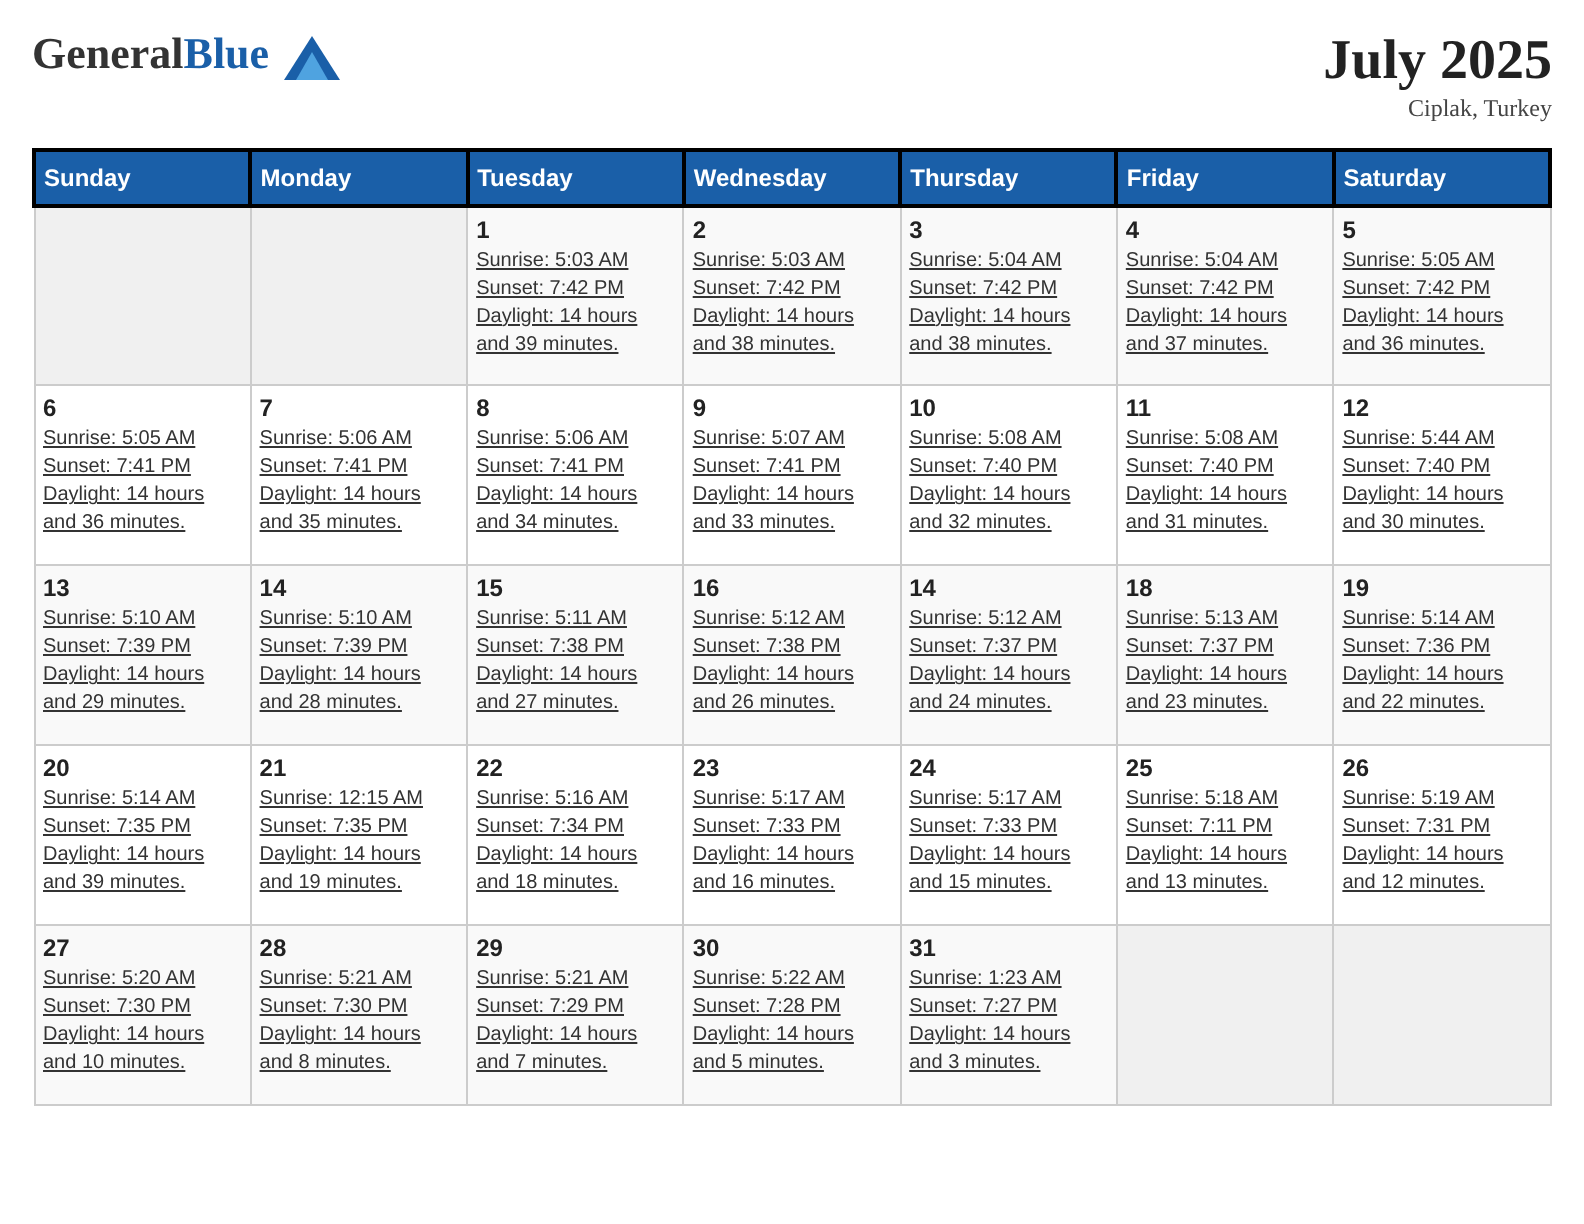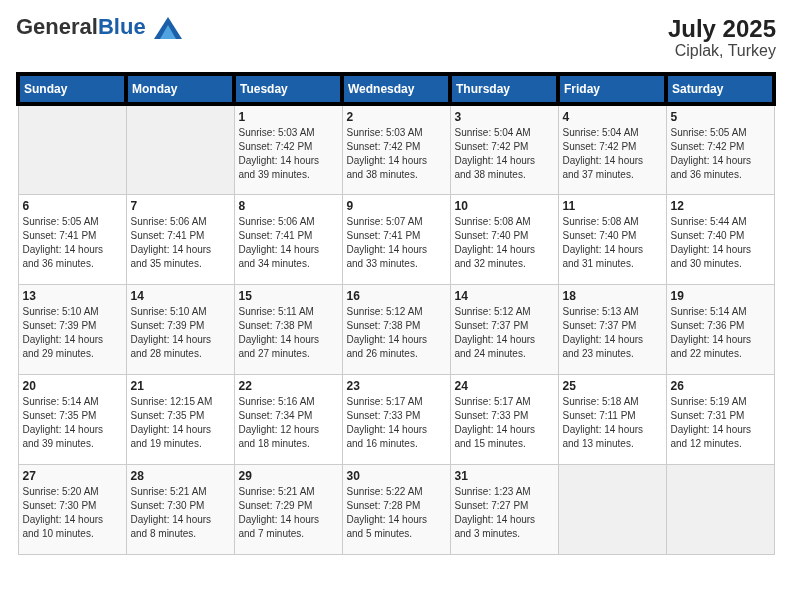--- a/index.html
+++ b/index.html
@@ -8,78 +8,80 @@
       background: #fff;
       width: 792px;
       min-height: 612px;
       padding: 16px;
     }
     .header {
       display: flex;
       justify-content: space-between;
       align-items: flex-start;
       margin-bottom: 12px;
+      font-family: Liberation Serif, serif;
     }
     .logo {
       display: flex;
       align-items: center;
     }
     .logo-text {
       font-size: 22px;
       font-weight: bold;
       line-height: 1;
     }
     .logo-general { color: #333; }
     .logo-blue { color: #1a5fa8; }
     .month-title {
       text-align: right;
     }
     .month-title h1 {
-      font-size: 24px;
+      font-size: 28px;
       font-weight: bold;
       color: #222;
       line-height: 1.1;
     }
     .month-title h2 {
-      font-size: 16px;
+      font-size: 12px;
       font-weight: normal;
       color: #444;
     }
     table {
       width: 100%;
       border-collapse: collapse;
       font-size: 10.5px;
     }
     thead th {
       background: #1a5fa8;
       color: #fff;
       padding: 6px 4px;
       text-align: left;
       font-size: 12px;
       font-weight: bold;
-      border: 4px solid #000000;
+      border: 2px solid #000000;
     }
     tbody td {
       border: 1px solid #ccc;
       vertical-align: top;
       padding: 4px;
       width: 14.28%;
       min-height: 80px;
       height: 90px;
     }
     .day-num {
       font-weight: bold;
       font-size: 12px;
       margin-bottom: 2px;
       color: #222;
     }
     .day-info {
       font-size: 10px;
       color: #333;
       line-height: 1.4;
+      text-decoration: underline;
     }
     tbody tr:nth-child(odd) td { background: #f9f9f9; }
     tbody tr:nth-child(even) td { background: #fff; }
     .empty { background: #f0f0f0 !important; }
   </style>
 </head>
 <body>
 
 <div class="header">
   <div class="logo">
@@ -200,21 +202,21 @@
         <td>
           <div class="day-num">20</div>
           <div class="day-info"><span>Sunrise: 5:14 AM</span><br><span>Sunset: 7:35 PM</span><br><span>Daylight: 14 hours and 39 minutes.</span></div>
         </td>
         <td>
           <div class="day-num">21</div>
           <div class="day-info"><span>Sunrise: 12:15 AM</span><br><span>Sunset: 7:35 PM</span><br><span>Daylight: 14 hours and 19 minutes.</span></div>
         </td>
         <td>
           <div class="day-num">22</div>
-          <div class="day-info"><span>Sunrise: 5:16 AM</span><br><span>Sunset: 7:34 PM</span><br><span>Daylight: 12 hours and 18 minutes.</span></div>
+          <div class="day-info"><span>Sunrise: 5:16 AM</span><br><span>Sunset: 7:34 PM</span><br><span>Daylight: 14 hours and 18 minutes.</span></div>
         </td>
         <td>
           <div class="day-num">23</div>
           <div class="day-info"><span>Sunrise: 5:17 AM</span><br><span>Sunset: 7:33 PM</span><br><span>Daylight: 14 hours and 16 minutes.</span></div>
         </td>
         <td>
           <div class="day-num">24</div>
           <div class="day-info"><span>Sunrise: 5:17 AM</span><br><span>Sunset: 7:33 PM</span><br><span>Daylight: 14 hours and 15 minutes.</span></div>
         </td>
         <td>

